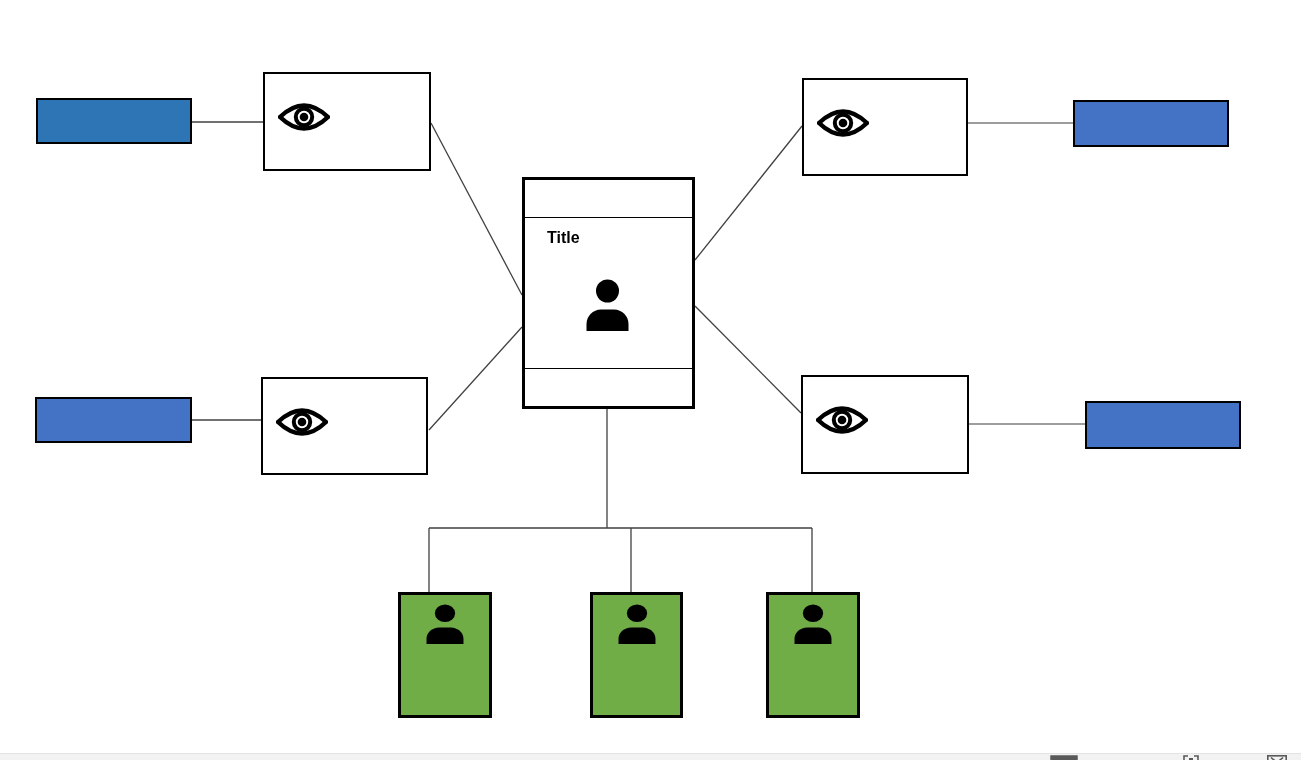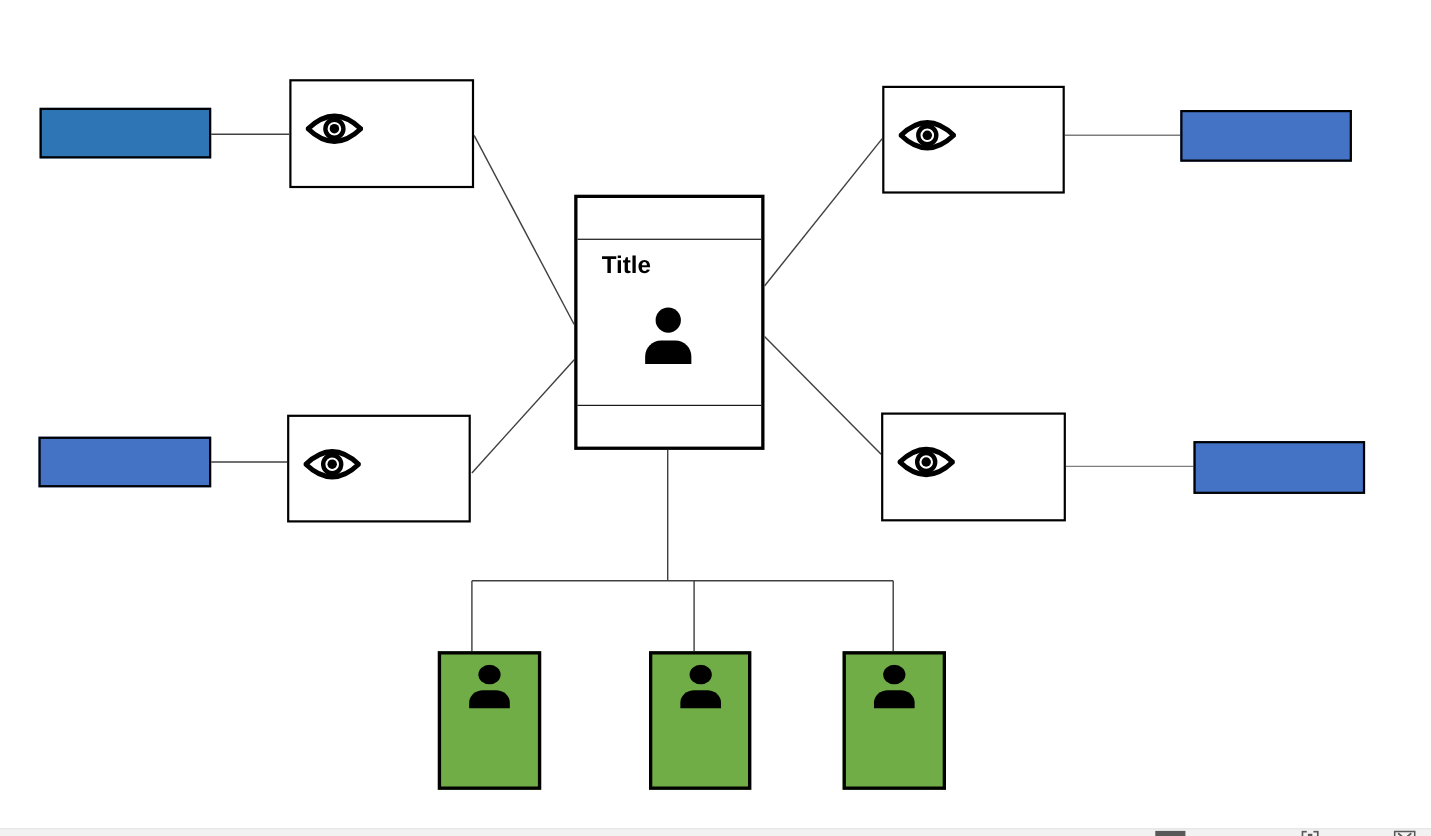--- a/index.html
+++ b/index.html
@@ -9,21 +9,21 @@
   }
   .connector-layer{position:absolute;left:0;top:0;width:1301px;height:760px;pointer-events:none;}
   .connector-layer line{stroke:currentColor;stroke-width:1.3;}
   .shape{position:absolute;box-sizing:border-box;}
   .blue-rect{border:2.5px solid #000;}
   .eye-box{background:#fff;border:2.5px solid #000;}
   .eye-box .icon{position:absolute;left:13px;top:27px;}
   .center-box{background:#fff;border:3px solid #000;}
   .center-header{position:absolute;top:0;left:0;right:0;height:37px;border-bottom:1.5px solid #000;}
   .center-footer{position:absolute;bottom:0;left:0;right:0;height:37px;border-top:1.5px solid #000;}
-  .center-title{position:absolute;left:22px;top:50px;font-size:22px;font-weight:700;color:#000;line-height:1;}
+  .center-title{position:absolute;left:22px;top:50px;font-size:16px;font-weight:700;color:#000;line-height:1;}
   .center-person{position:absolute;left:50%;top:99px;transform:translateX(-53%);}
   .green-box{border:3px solid #000;}
   .green-person{position:absolute;left:50%;top:9px;transform:translateX(-50%);}
   .status-bar{position:absolute;left:0;top:753px;width:1301px;height:7px;border-top:1px solid #e3e3e3;overflow:hidden;}
   .status-icon{position:absolute;top:1px;}
 </style>
 </head>
 <body>
 
 <div class="canvas" style="background-color: rgb(255, 255, 255);">

